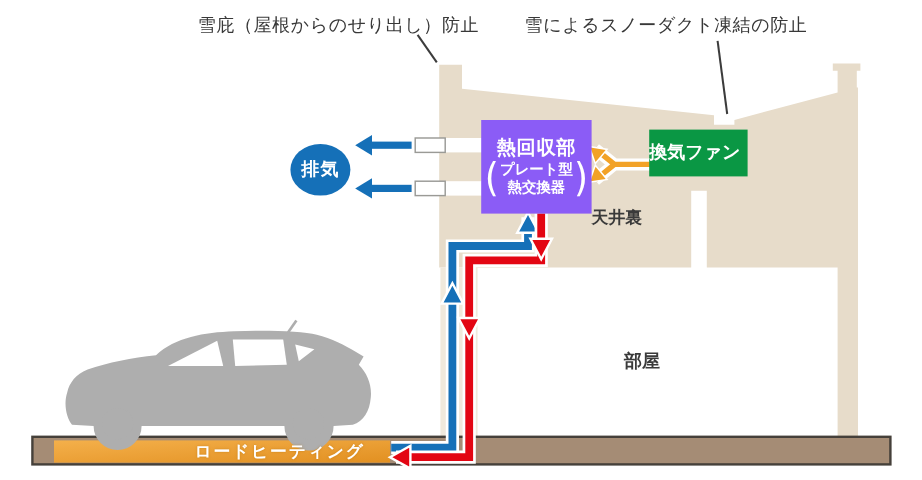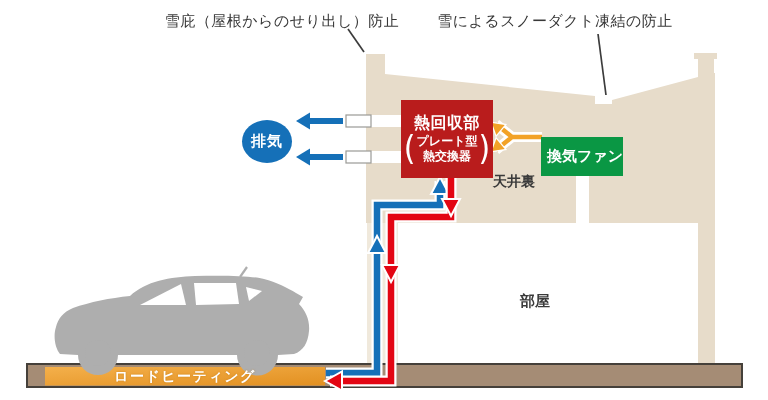--- a/index.html
+++ b/index.html
@@ -18,39 +18,40 @@
     text-align:center;white-space:nowrap;
   }
   .exhaust-bubble{
     left:242px;top:120px;width:50px;height:43px;
     background:#1570B8;border-radius:50%;
     display:flex;align-items:center;justify-content:center;
     color:#fff;font-size:15px;font-weight:bold;letter-spacing:1px;
   }
   .hx-box{
     left:401px;top:100px;width:92px;height:78px;
-    background:#b91c1c;color:#fff;text-align:center;
+    background:#8b5cf6;color:#fff;text-align:center;
     display:flex;flex-direction:column;align-items:center;justify-content:center;
   }
   .hx-title{font-size:16px;font-weight:bold;letter-spacing:0.5px;line-height:1.1;margin-bottom:2px;}
   .hx-sub{display:flex;align-items:center;justify-content:center;line-height:1;}
   .hx-paren{font-size:30px;font-weight:400;transform:scaleY(1.1);padding:0 1px;}
   .hx-sub-lines{display:flex;flex-direction:column;}
   .hx-sub-lines div{font-size:12px;font-weight:bold;line-height:1.25;white-space:nowrap;}
   .fan-box{
-    left:541px;top:137px;width:82px;height:39px;
+    left:541px;top:108px;width:82px;height:39px;
     background:#0A9744;color:#fff;
-    display:flex;align-items:center;justify-content:flex-end;
+    display:flex;align-items:center;justify-content:flex-start;
     font-size:15px;font-weight:bold;white-space:nowrap;
   }
   .road-label{
     left:45px;top:367px;width:280px;height:19px;
     display:flex;align-items:center;justify-content:center;
     color:#fff;font-size:14px;font-weight:bold;letter-spacing:1.5px;
     text-shadow:0 0 2px rgba(180,110,0,0.6);
+    padding-left:48px;
   }
 </style>
 </head>
 <body>
 
 <svg class="abs" style="left:0;top:0" width="768" height="400" viewBox="0 0 768 400">
   <defs>
     <linearGradient id="rh" x1="0" y1="0" x2="1" y2="1">
       <stop offset="0" stop-color="#F4B04B"></stop>
       <stop offset="1" stop-color="#E29021"></stop>

